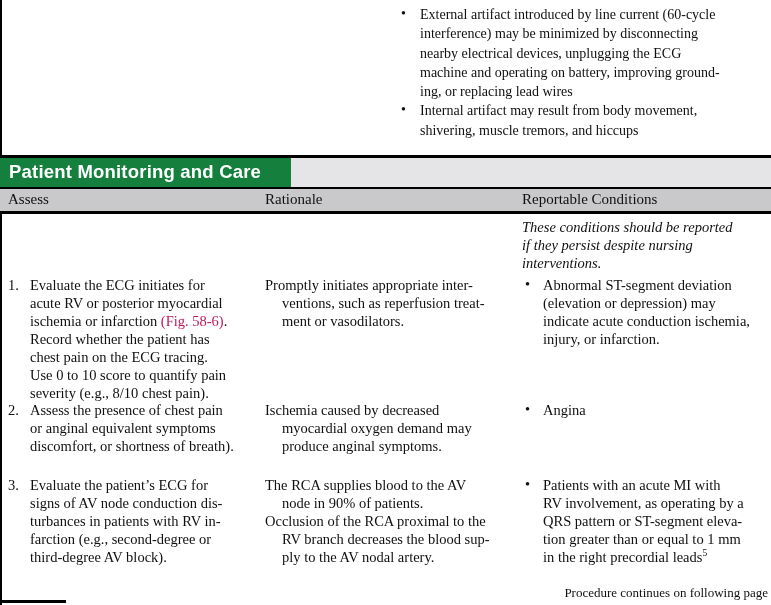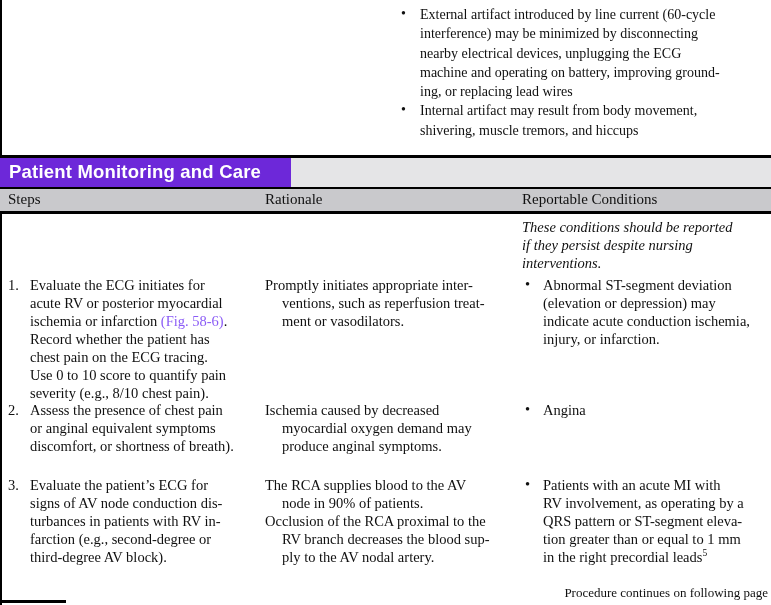--- a/index.html
+++ b/index.html
@@ -14,21 +14,21 @@
   .top-bullets { position:absolute; left:401px; top:5px; width:360px; font-size:14px; line-height:19.3px; }
   .b-item { position:relative; padding-left:19px; }
   .b-item .bm { position:absolute; left:0; top:-1px; }
   .ln { white-space:nowrap; }
 
   
   .banner { position:absolute; left:0; top:155px; width:771px; }
   .banner-topline { height:3px; background:#000; }
   .banner-row { position:relative; height:29px; background:#e5e5e7; }
   .banner-box {
-    position:absolute; left:0; top:0; height:29px; width:291px; background:#6d28d9;
+    position:absolute; left:0; top:0; height:29px; width:291px; background:#15803d;
     color:#fff; font-family:"Liberation Sans", sans-serif; font-weight:bold;
     font-size:18.5px; line-height:28px; padding-left:9px; box-sizing:border-box;
     letter-spacing:0.2px;
   }
 
   
   .thead {
     position:absolute; left:0; top:187px; width:771px; height:27px; box-sizing:border-box;
     background:#c9c9cc; border-top:2px solid #000; border-bottom:3px solid #000;
     font-size:15px;
@@ -42,21 +42,21 @@
   .row { position:absolute; left:0; width:771px; }
   .c-steps { position:absolute; left:8px; width:256px; }
   .step-flex { display:flex; }
   .step-flex .num { width:22px; flex:none; }
   .step-flex .lines { flex:1; }
   .c-rat { position:absolute; left:265px; width:256px; }
   .c-rat .cont { padding-left:17px; }
   .c-rep { position:absolute; left:522px; width:249px; }
   .rep-item { position:relative; padding-left:21px; }
   .rep-item .bm { position:absolute; left:3px; top:-1px; }
-  .figlink { color:#8b5cf6; }
+  .figlink { color:#be185d; }
   sup { font-size:9.5px; line-height:0; }
   .footer {
     position:absolute; right:3px; top:584px; font-size:13px;
     white-space:nowrap;
   }
 </style>
 </head>
 <body>
 
 <div class="page">
@@ -86,21 +86,21 @@
   <div class="banner">
     <div class="banner-topline"></div>
     <div class="banner-row">
       <div class="banner-box">
         <span>Patient Monitoring and Care</span>
       </div>
     </div>
   </div>
 
   <div class="thead">
-    <span class="h h1">Steps</span>
+    <span class="h h1">Assess</span>
     <span class="h h2">Rationale</span>
     <span class="h h3">Reportable Conditions</span>
   </div>
 
   <div class="tbody">
 
     <div class="note">
       <div class="ln">These conditions should be reported</div>
       <div class="ln">if they persist despite nursing</div>
       <div class="ln">interventions.</div>

